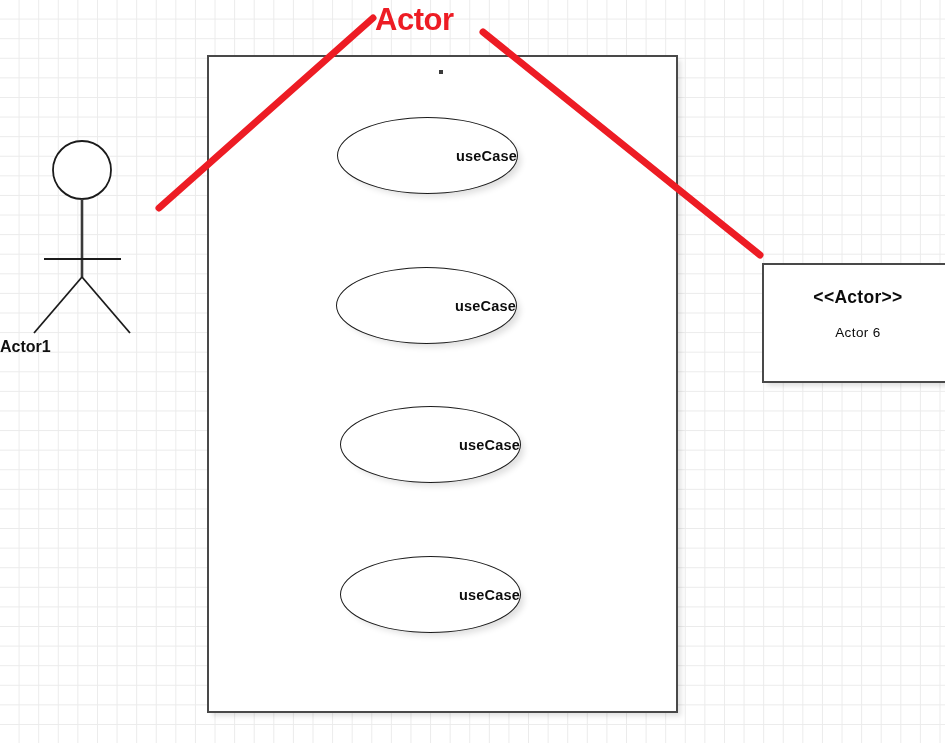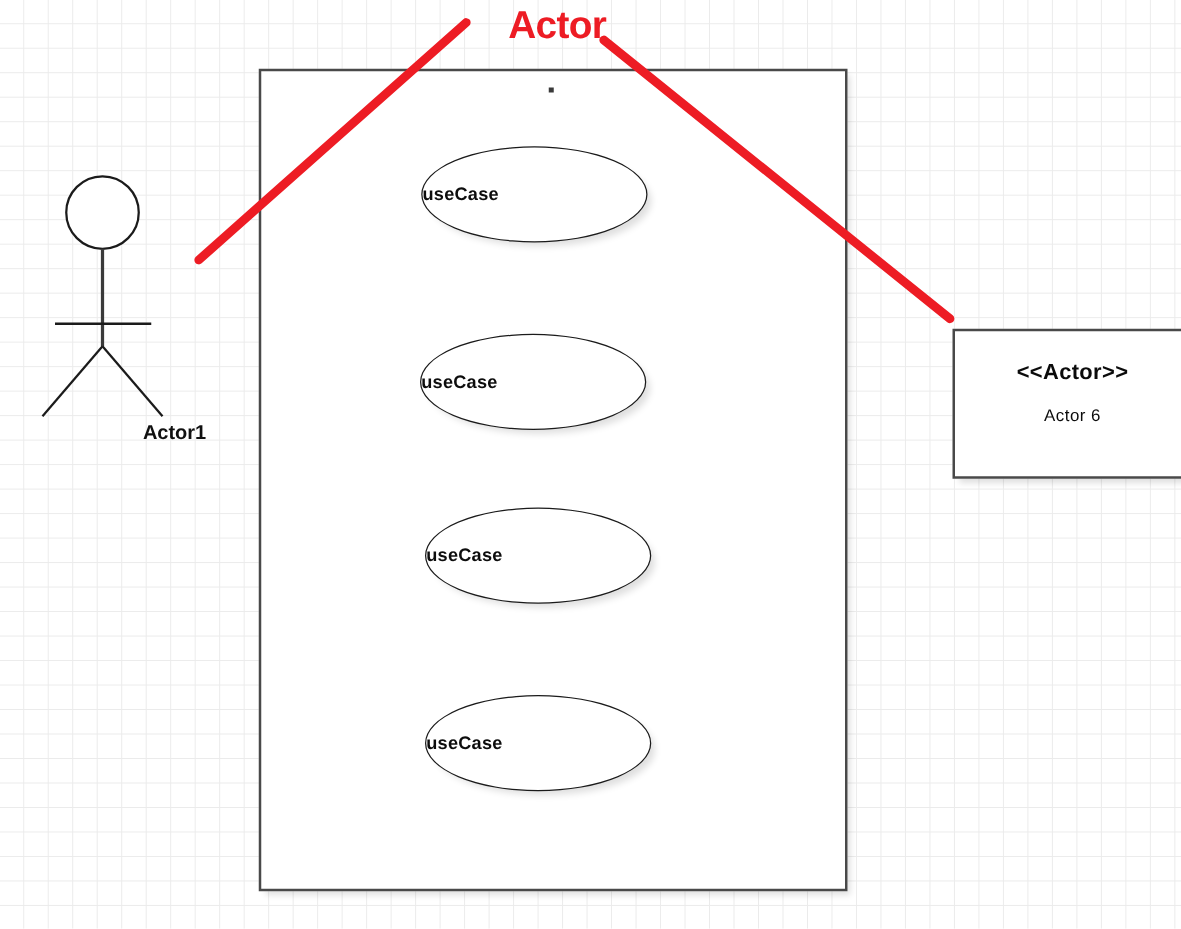--- a/index.html
+++ b/index.html
@@ -51,21 +51,21 @@
   .usecase {
     position: absolute;
     width: 181px;
     height: 77px;
     border: 1.6px solid #1b1b1b;
     border-radius: 50%;
     background: #ffffff;
     box-sizing: border-box;
     display: flex;
     align-items: center;
-    justify-content: flex-start;
+    justify-content: flex-end;
     box-shadow: 5px 5px 6px -2px rgba(0,0,0,0.13);
   }
   .usecase-label {
     font-family: "Liberation Sans", sans-serif;
     font-size: 14.5px;
     font-weight: bold;
     color: #0d0d0d;
     letter-spacing: 0.2px;
     white-space: nowrap;
   }
@@ -73,21 +73,21 @@
   #usecase-2 { left: 336px; top: 267px; }
   #usecase-3 { left: 340px; top: 406px; }
   #usecase-4 { left: 340px; top: 556px; }
 
   
   #actor1-label {
     position: absolute;
     left: 0px;
     top: 338px;
     width: 165px;
-    text-align: right;
+    text-align: left;
     font-family: "Liberation Sans", sans-serif;
     font-size: 16px;
     font-weight: bold;
     color: #101010;
   }
   
   #actor2-box {
     position: absolute;
     left: 762px;
     top: 263px;
@@ -121,21 +121,21 @@
     font-weight: normal;
     color: #0b0b0b;
     letter-spacing: 0.4px;
   }
   
   #annotation-label {
     position: absolute;
     left: 375px;
     top: 0px;
     width: 110px;
-    text-align: right;
+    text-align: left;
     font-family: "Liberation Sans", sans-serif;
     font-size: 31px;
     font-weight: bold;
     color: #ED1C24;
     line-height: 39px;
     letter-spacing: -0.5px;
   }
 </style>
 </head>
 <body>

